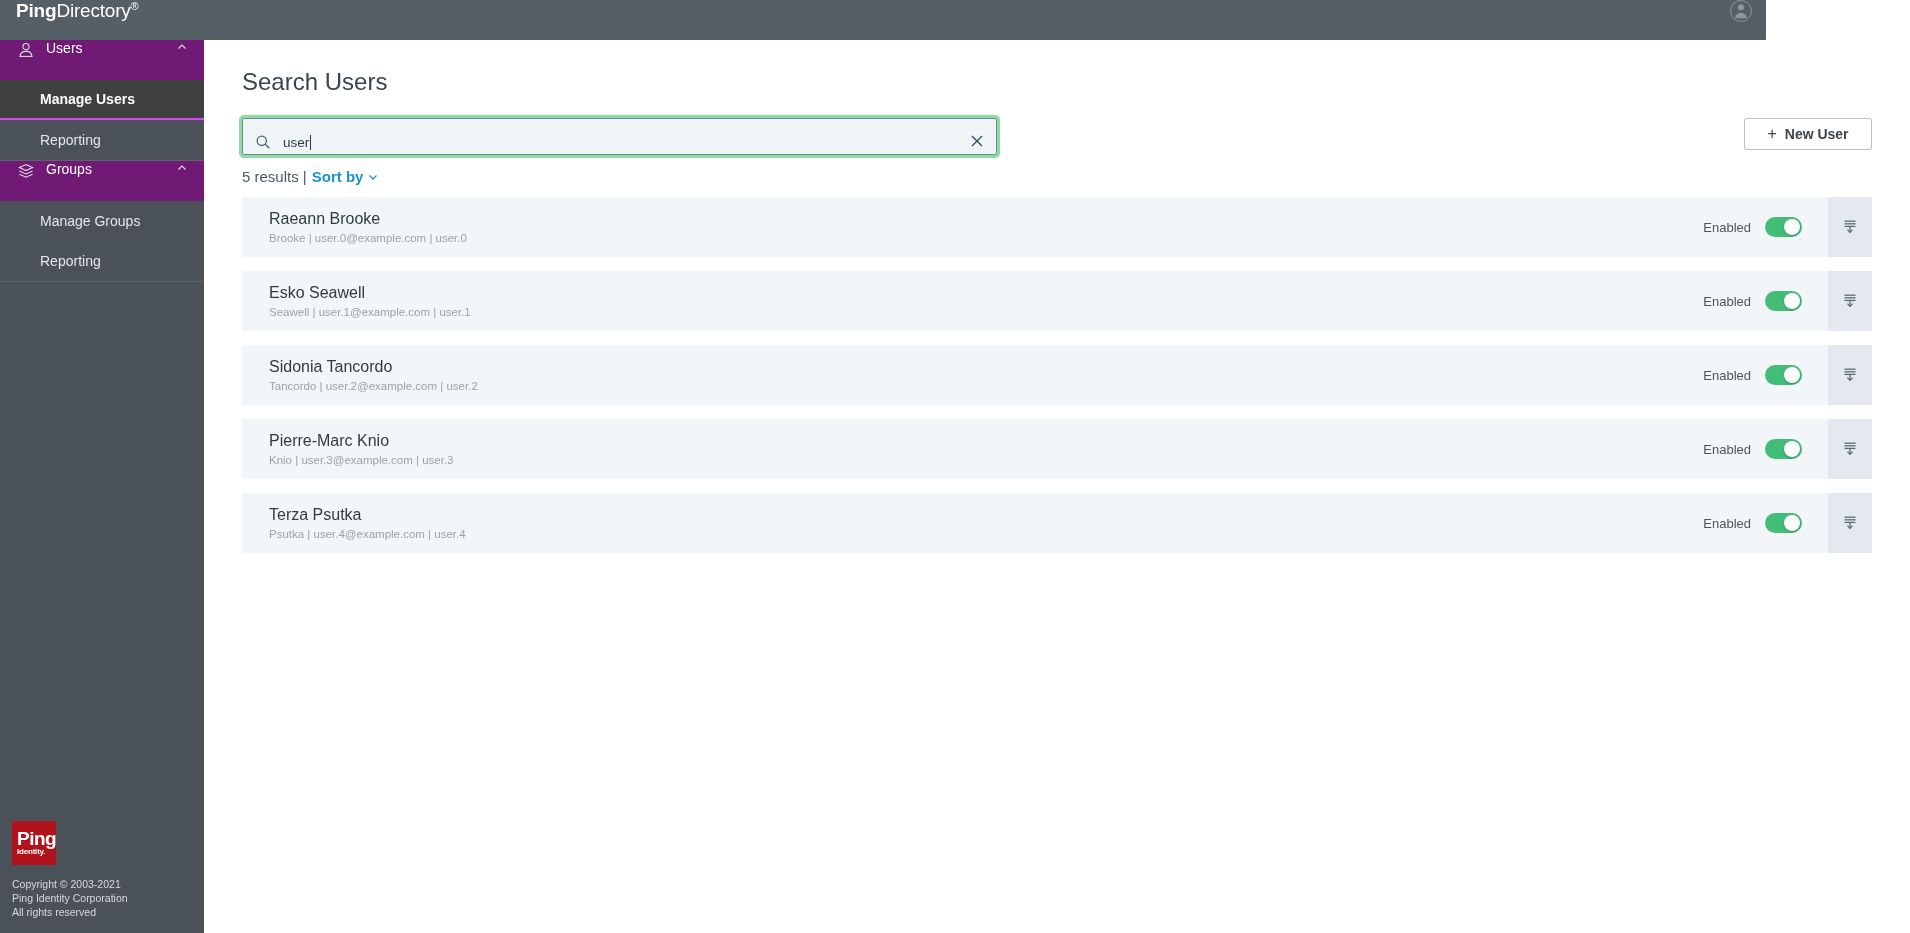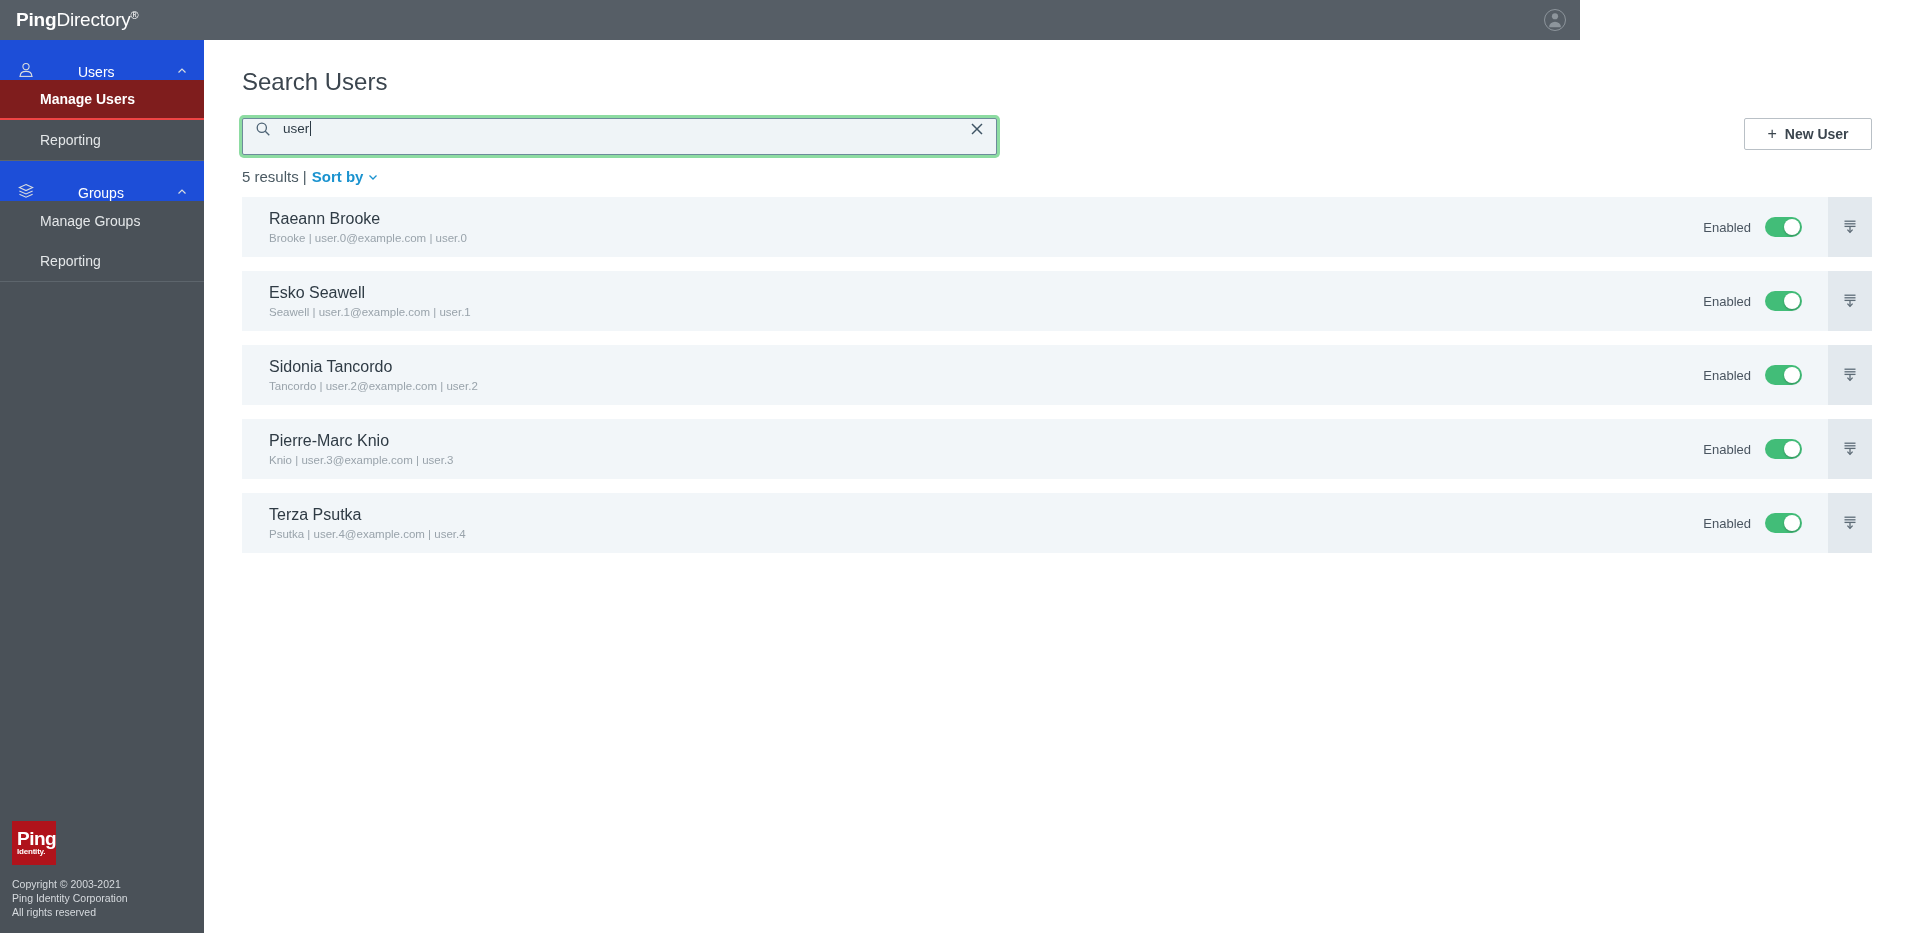--- a/index.html
+++ b/index.html
@@ -5,23 +5,23 @@
   * { margin:0; padding:0; box-sizing:border-box; }
   html, body {
     width:1910px; height:933px;
     font-family:"Liberation Sans", sans-serif;
     background:#ffffff;
     overflow:hidden;
   }
 
   
   .topbar {
-    position:absolute; top:0; left:0; width:1580px; height:40px;
+    position:absolute; top:0; left:0; width:1766px; height:40px;
     background:#565e66;
-    display:flex; align-items:center; justify-content:space-between;
+    display:flex; align-items:flex-start; justify-content:space-between;
   }
   .logo {
     margin-left:16px;
     color:#ffffff;
     font-size:19px;
     letter-spacing:-0.2px;
     white-space:nowrap;
   }
   .logo b { font-weight:bold; }
   .logo .light { font-weight:400; }
@@ -33,47 +33,46 @@
     display:flex; align-items:flex-end; justify-content:center;
     overflow:hidden;
   }
 
   
   .sidebar {
     position:absolute; top:40px; left:0; width:204px; height:893px;
     background:#4a5158;
   }
   .nav-section-header {
-    height:40px; background:#1d4ed8;
-    display:flex; align-items:flex-end;
+    height:40px; background:#701a75;
+    display:flex; align-items:flex-start;
     padding:0 16px;
     color:#ffffff; font-size:14px;
     cursor:pointer;
     position:relative;
-    gap:32px;
   }
   .nav-section-header .nav-ico {
     width:20px; height:20px; margin-right:10px;
     display:flex; align-items:center; justify-content:center;
     flex:none;
   }
   .nav-section-header .label { flex:1; }
   .chev { width:12px; height:12px; flex:none; }
   .nav-item {
     height:40px;
     display:flex; align-items:center;
     padding-left:40px;
     color:#e4e7e9; font-size:14px;
     cursor:pointer;
   }
   .nav-item.active {
-    background:#7f1d1d;
+    background:#404040;
     font-weight:bold;
     color:#ffffff;
-    border-bottom:2px solid #ef4444;
+    border-bottom:2px solid #d946ef;
   }
   .nav-divider { height:1px; background:#5d656c; }
 
   
   .brand-footer {
     position:absolute; bottom:0; left:0; width:204px;
     padding:0 0 14px 12px;
   }
   .ping-logo {
     width:44px; height:44px; background:#b0131b;
@@ -108,22 +107,22 @@
   .searchrow {
     margin-top:22px; padding:0 38px 0 38px;
     display:flex; align-items:flex-start; justify-content:space-between;
   }
   .search-wrap {
     width:755px; height:37px;
     background:#eff4f7;
     border:1px solid #6d8b9b;
     border-radius:2px;
     box-shadow:0 0 0 3px #8ddca2;
-    display:flex; align-items:center;
-    padding:0 10px 16px 12px;
+    display:flex; align-items:flex-end;
+    padding:0 10px 4px 12px;
     position:relative;
   }
   .search-ico { width:16px; height:16px; flex:none; margin-right:12px; }
   .search-text {
     flex:1; font-size:13.5px; color:#2c3a45;
     display:flex; align-items:center;
   }
   .caret {
     display:inline-block; width:1px; height:15px;
     background:#2c3a45; margin-left:1px;

